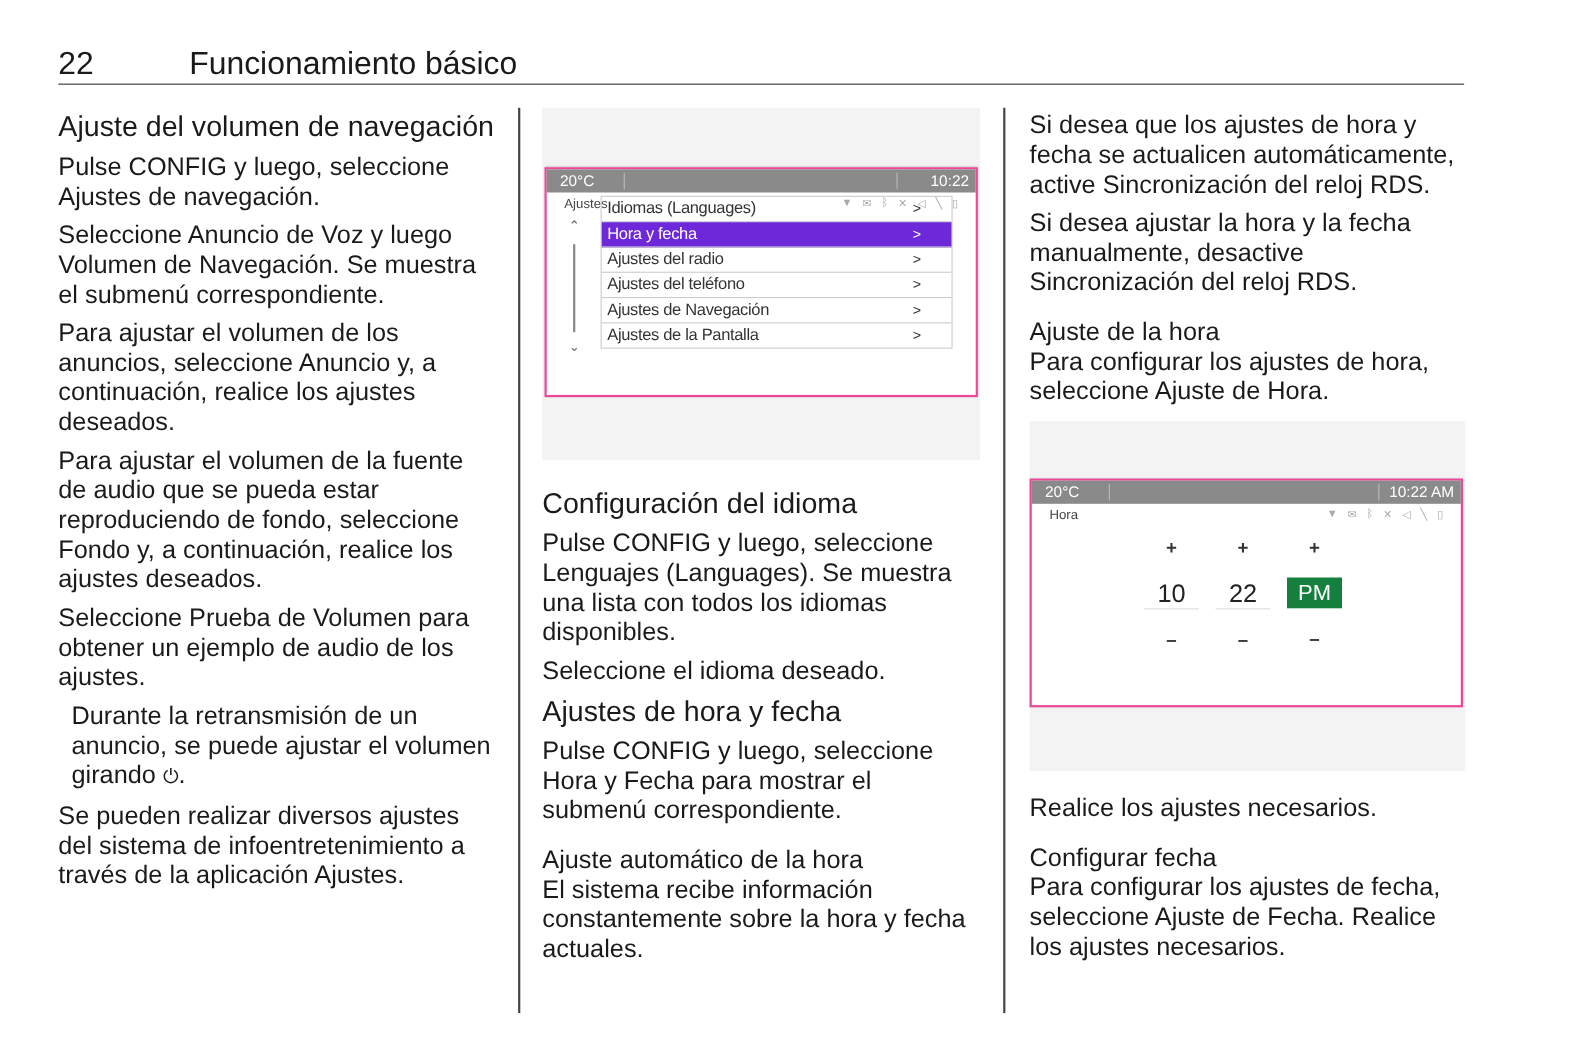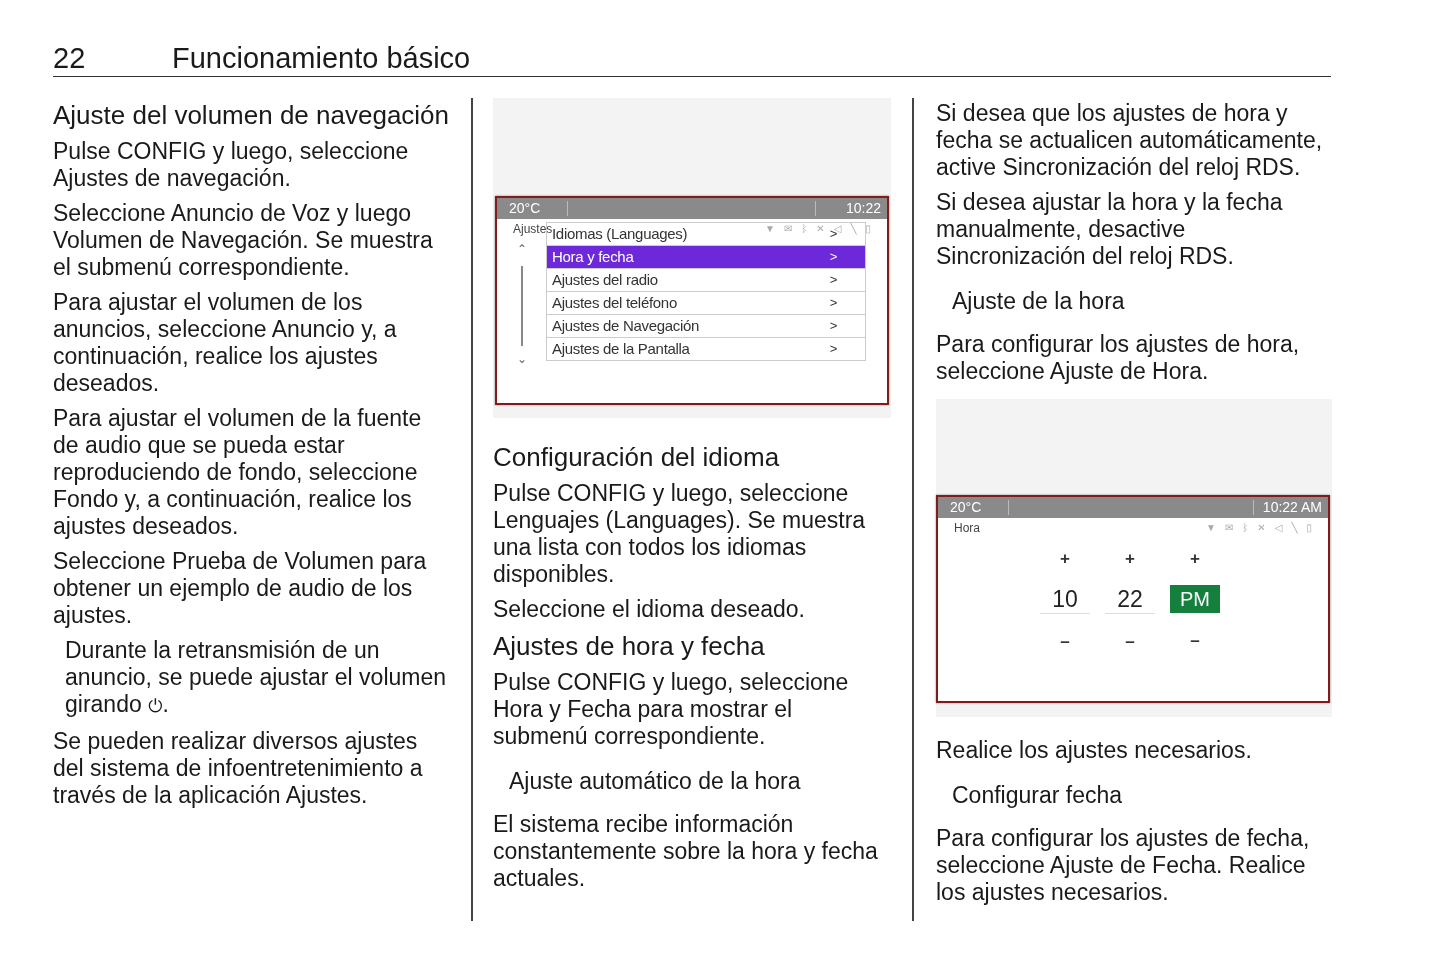--- a/index.html
+++ b/index.html
@@ -10,28 +10,28 @@
   .page-num { position:absolute; left:0; top:2px; font-size:29px; }
   .chapter { position:absolute; left:119px; top:2px; font-size:29px; }
   .col { position:absolute; top:100px; }
   .col1 { left:53px; width:400px; }
   .col2 { left:495px; width:400px; }
   .col3 { left:936px; width:400px; }
   .vrule { position:absolute; top:98px; width:1.5px; height:823px; background:#444; }
   p { margin:0 0 8px 0; font-size:23px; line-height:27px; }
   h3 { margin:0 0 8px 0; font-weight:normal; font-size:26px; line-height:30px; }
   h2 { margin:8px 0 6px 0; font-weight:normal; font-size:32px; line-height:36px; }
-  h4 { margin:16px; font-weight:normal; font-size:23px; line-height:27px; }
+  h4 { margin:0; font-weight:normal; font-size:23px; line-height:27px; }
   .note { padding-left:12px; margin-bottom:8px; }
   .note p { margin:0; }
   .knob { font-size:18px; }
 
   
   .figure-bg { background:#f3f3f3; position:relative; }
-  .screen { position:absolute; background:#fff; border:2px solid #7f1d1d; box-shadow:0 0 2px #888;margin-top:44px; }
+  .screen { position:absolute; background:#fff; border:2px solid #ec4899; box-shadow:0 0 2px #888; }
   .statusbar { height:21px; background:#8a8a8a; color:#fff; font-size:14px; position:relative;
                font-family:"Liberation Sans Narrow","Liberation Sans",sans-serif; }
   .statusbar .temp { position:absolute; left:12px; top:2px; }
   .statusbar .sep1 { position:absolute; left:70px; top:3px; width:1px; height:15px; background:#bbb; }
   .statusbar .sep2 { position:absolute; width:1px; top:3px; height:15px; background:#bbb; }
   .statusbar .clock { position:absolute; right:6px; top:2px; }
   .screen-title { position:absolute; left:16px; top:24px; font-size:12px; color:#444; }
   .status-icons { position:absolute; right:16px; top:25px; display:flex; gap:9px; color:#aaa; font-size:10px; }
   .menu { position:absolute; left:49px; top:24px; width:318px; border:1px solid #ccc; }
   .menu-row { height:22px; border-bottom:1px solid #ccc; position:relative; font-size:15px; line-height:22px;

